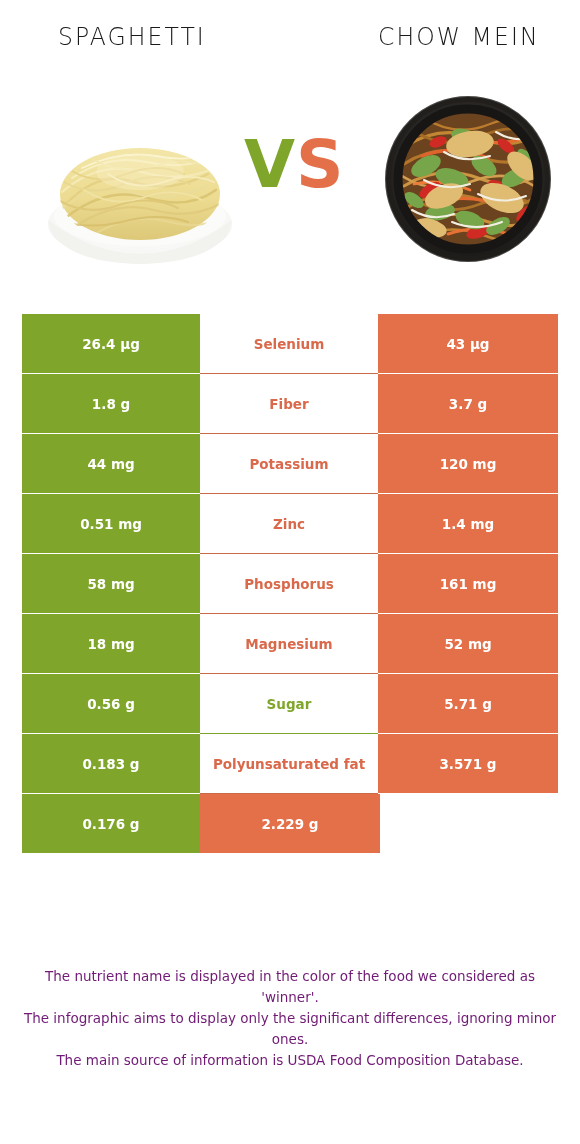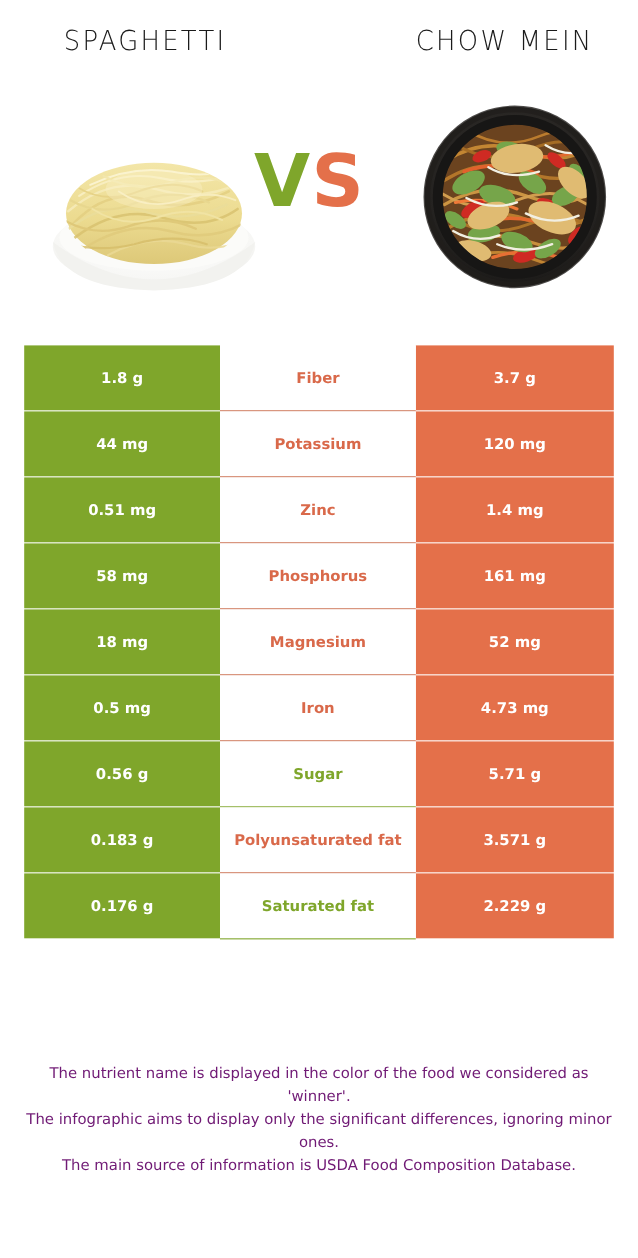--- a/index.html
+++ b/index.html
@@ -32,21 +32,21 @@
     white-space: nowrap;
     font-family: "DejaVu Sans", sans-serif;
     transform: scaleX(0.94);
     transform-origin: left center;
   }
   .food-title.left  { left: 58px; }
   .food-title.right { left: 378px; }
 
   .vs {
     position: absolute;
-    left: 231px;
+    left: 244px;
     top: 132px;
     font-size: 66px;
     font-weight: 700;
     letter-spacing: 1px;
     line-height: 1;
     font-family: "DejaVu Sans", sans-serif;
     z-index: 5;
   }
   .vs .v { color: #7FA62B; }
   .vs .s { color: #E4704A; }
@@ -275,20 +275,28 @@
         </g>
       </g>
       <circle cx="90" cy="93" r="70" fill="none" stroke="#171615" stroke-width="9"></circle>
       <circle cx="90" cy="93" r="80" fill="none" stroke="#201e1c" stroke-width="6" opacity="0.8"></circle>
     </svg>
   </div>
 </div>
 
 <div class="table">
     <div class="row win-orange">
+      <div class="cell cell-left">26.4 µg</div>
+      <div class="cell cell-mid">
+        <span class="label">Selenium</span>
+        <span class="mid-sep"></span>
+      </div>
+      <div class="cell cell-right">43 µg</div>
+    </div>
+    <div class="row win-orange">
       <div class="cell cell-left">1.8 g</div>
       <div class="cell cell-mid">
         <span class="label">Fiber</span>
         <span class="mid-sep"></span>
       </div>
       <div class="cell cell-right">3.7 g</div>
     </div>
     <div class="row win-orange">
       <div class="cell cell-left">44 mg</div>
       <div class="cell cell-mid">
@@ -313,51 +321,39 @@
       </div>
       <div class="cell cell-right">161 mg</div>
     </div>
     <div class="row win-orange">
       <div class="cell cell-left">18 mg</div>
       <div class="cell cell-mid">
         <span class="label">Magnesium</span>
         <span class="mid-sep"></span>
       </div>
       <div class="cell cell-right">52 mg</div>
-    </div>
-    <div class="row win-orange">
-      <div class="cell cell-left">0.5 mg</div>
-      <div class="cell cell-mid">
-        <span class="label">Iron</span>
-        <span class="mid-sep"></span>
-      </div>
-      <div class="cell cell-right">4.73 mg</div>
     </div>
     <div class="row win-green">
       <div class="cell cell-left">0.56 g</div>
       <div class="cell cell-mid">
         <span class="label">Sugar</span>
         <span class="mid-sep"></span>
       </div>
       <div class="cell cell-right">5.71 g</div>
     </div>
     <div class="row win-orange">
       <div class="cell cell-left">0.183 g</div>
       <div class="cell cell-mid">
         <span class="label">Polyunsaturated fat</span>
         <span class="mid-sep"></span>
       </div>
       <div class="cell cell-right">3.571 g</div>
     </div>
     <div class="row win-green">
       <div class="cell cell-left">0.176 g</div>
-      <div class="cell cell-mid">
-        <span class="label">Saturated fat</span>
-        <span class="mid-sep"></span>
-      </div>
       <div class="cell cell-right">2.229 g</div>
     </div>
   </div>
 
 <div class="footer">
   <p>The nutrient name is displayed in the color of the food we considered as 'winner'.</p>
   <p>The infographic aims to display only the significant differences, ignoring minor ones.</p>
   <p>The main source of information is USDA Food Composition Database.</p>
 </div>
 

